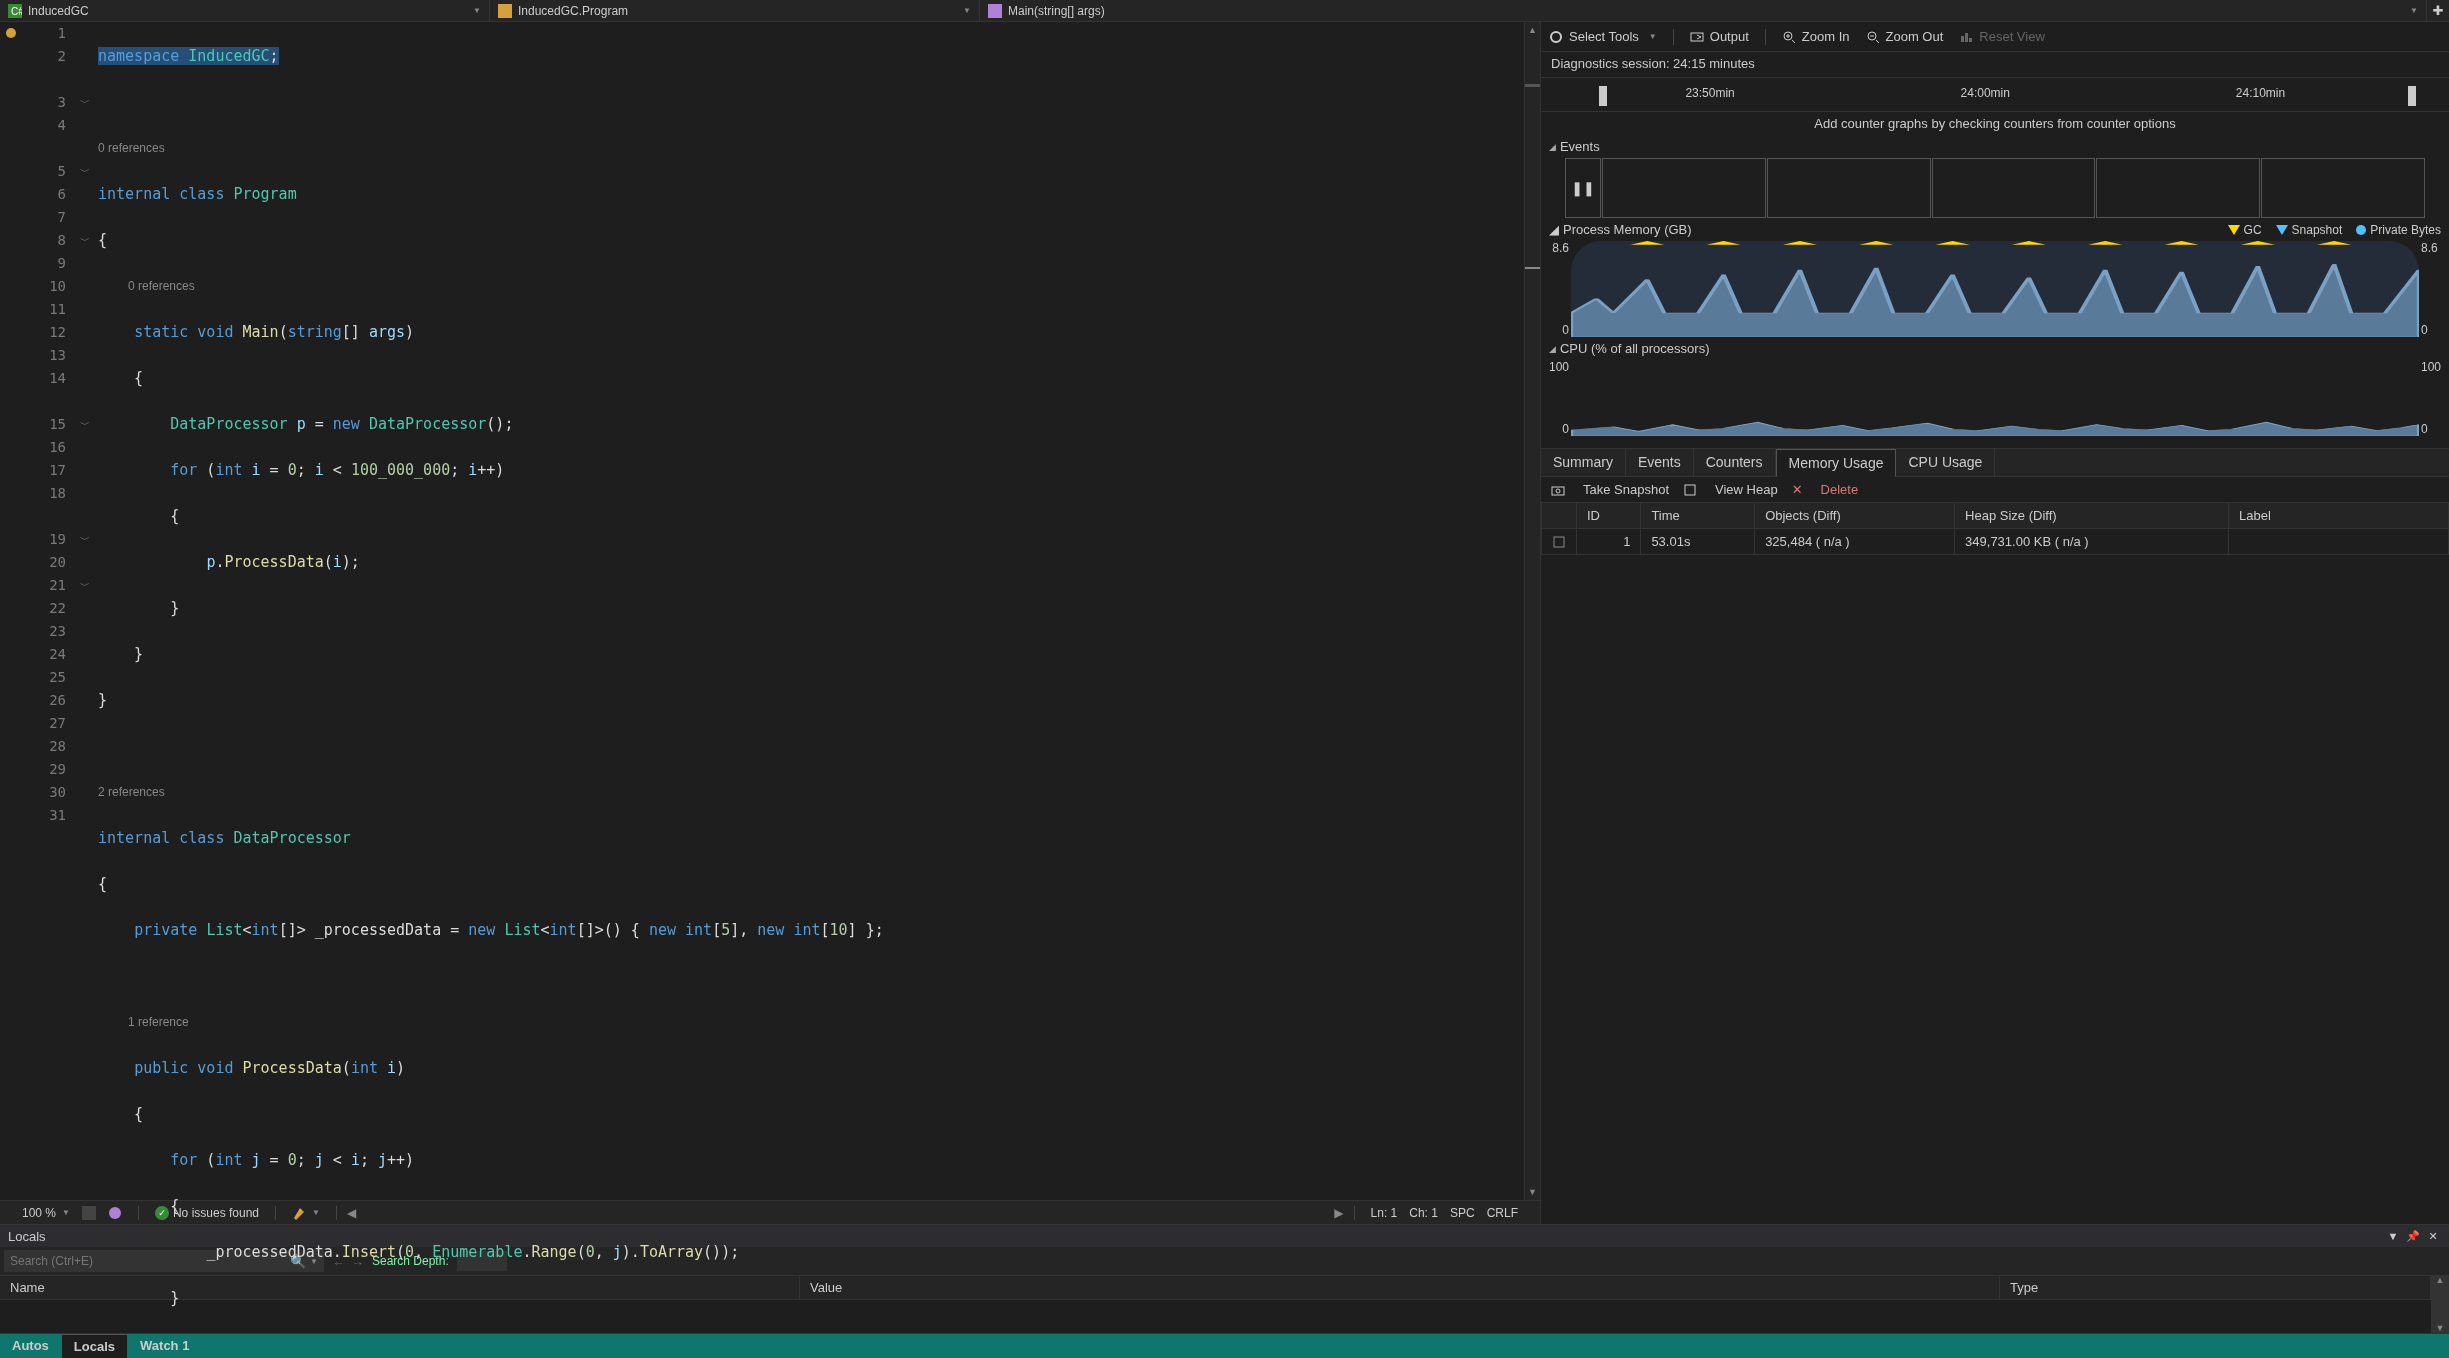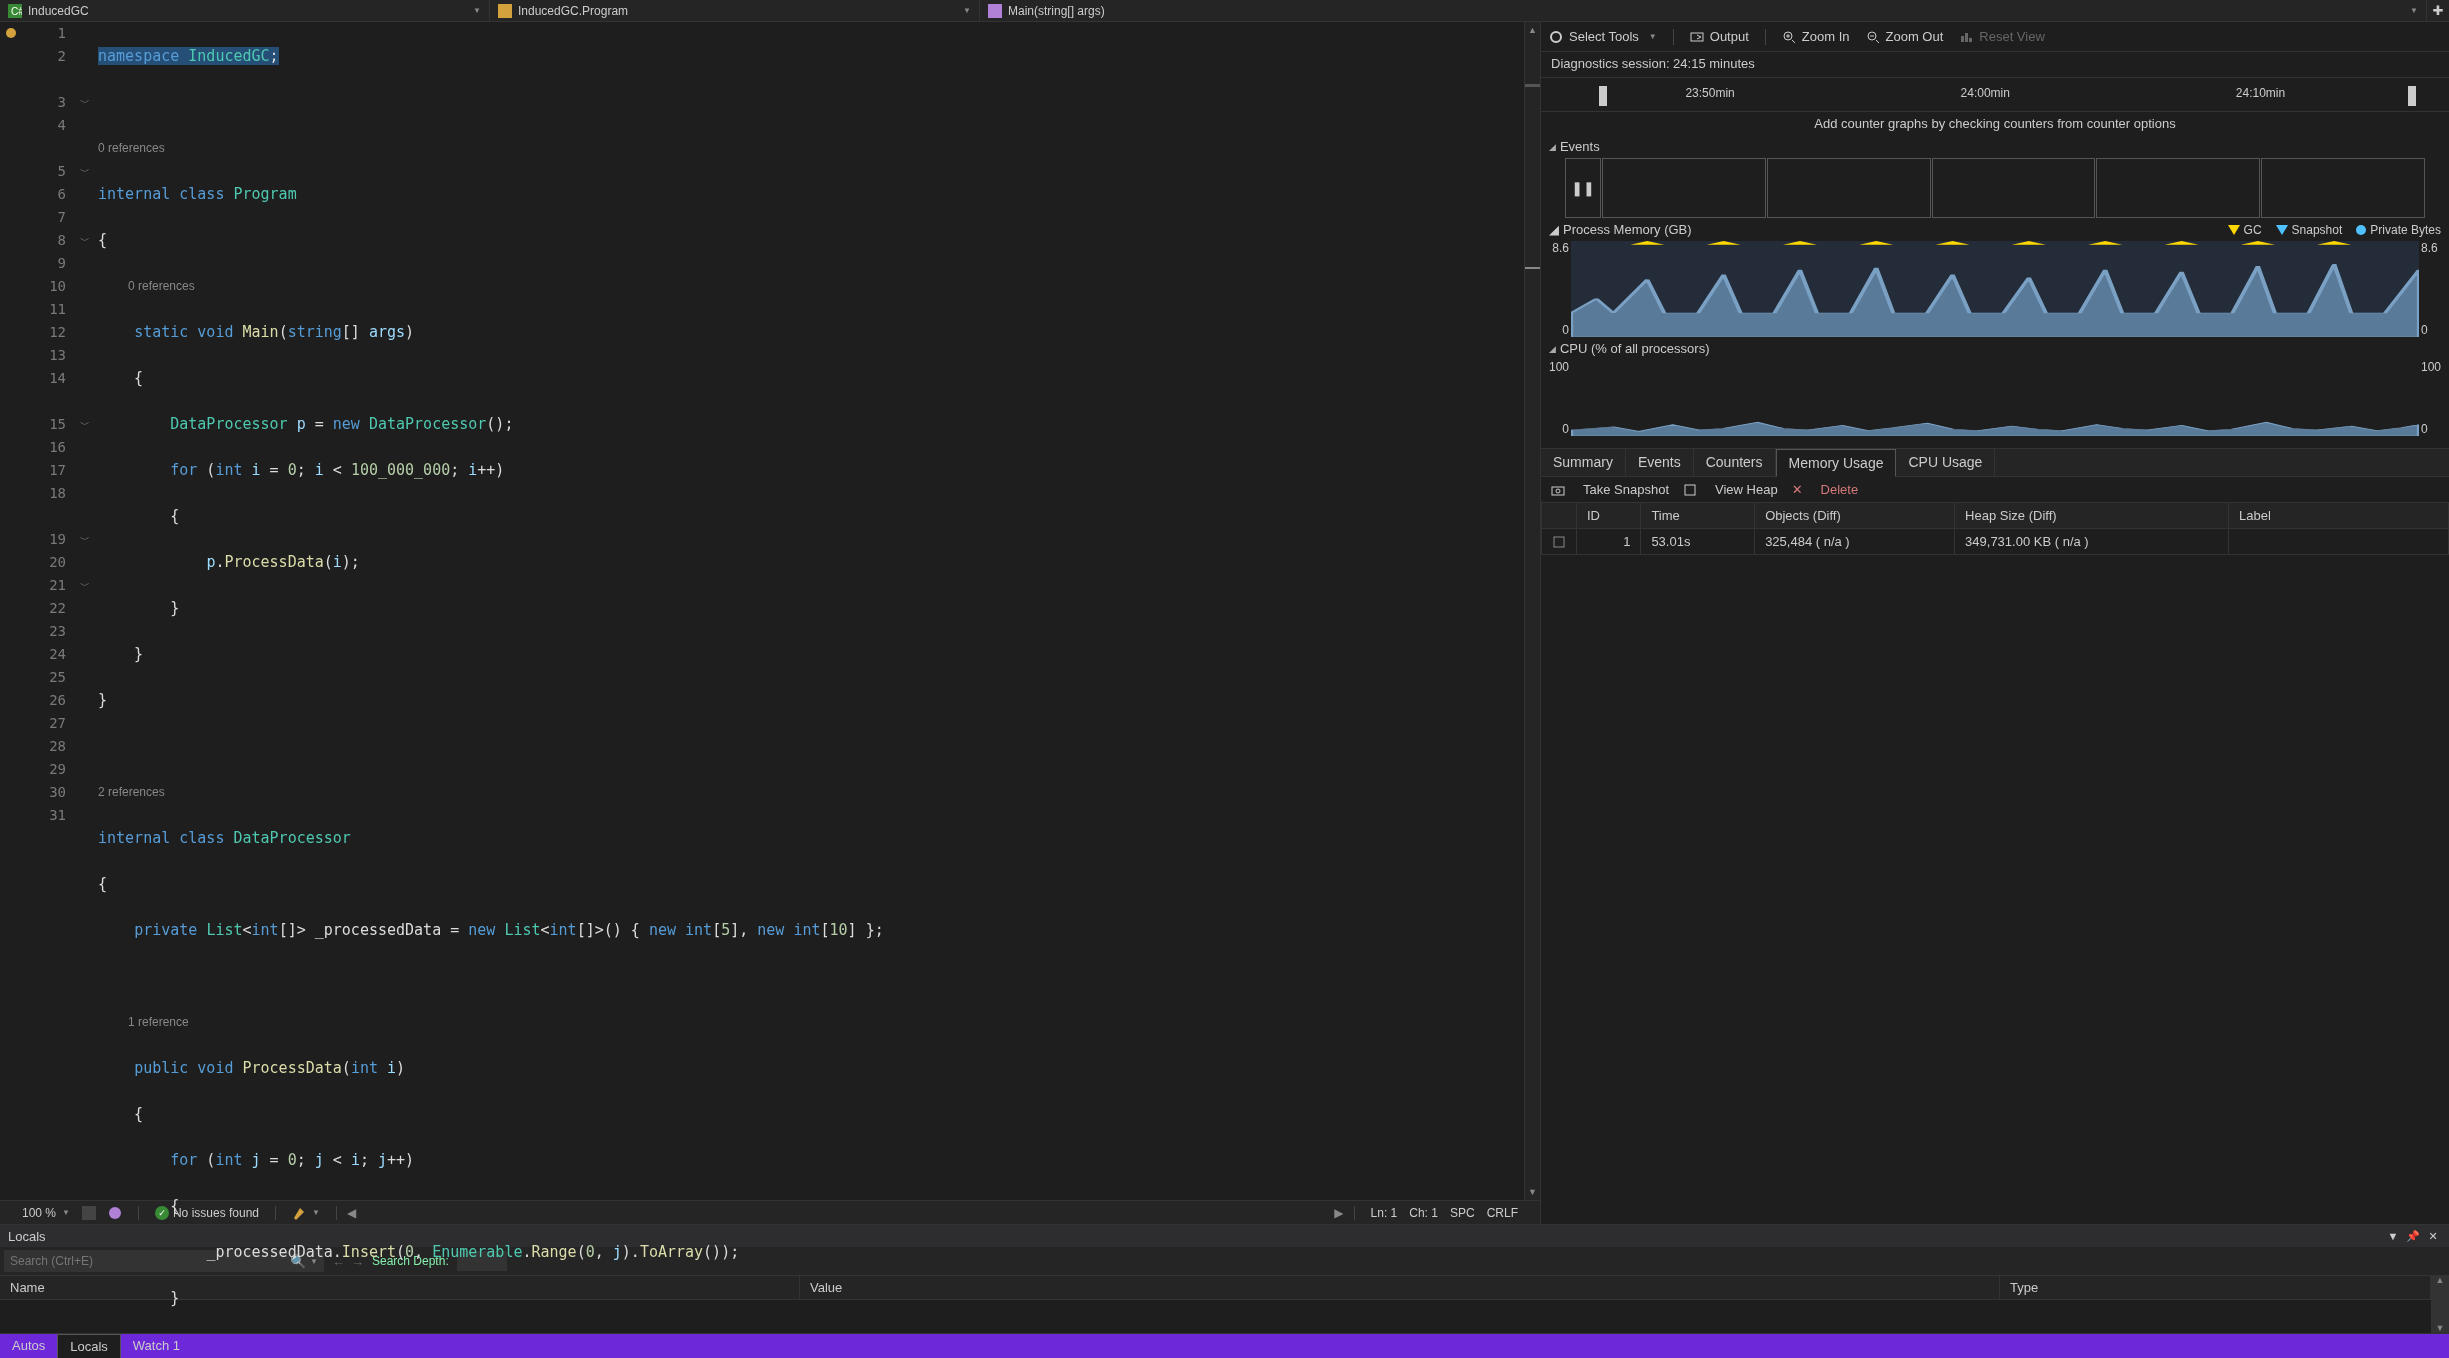--- a/index.html
+++ b/index.html
@@ -65,21 +65,21 @@
 .events-graph { height: 60px; display:flex; gap:1px; }
 .events-graph .seg { flex:1; border:1px solid #555; display:flex; align-items:center; justify-content:center;}
 .events-graph .pause { color:#ccc; font-size:14px;}
 .mem-header { display:flex; align-items:center; justify-content:space-between; padding:4px 8px; background:#1e1e1e; font-size:13px;}
 .legend { display:flex; gap:14px; font-size:12px;}
 .legend-item { display:flex; align-items:center; gap:4px;}
 .legend-marker { width:10px; height:10px;}
 .legend-marker.tri-down { width:0; height:0; border-left:6px solid transparent; border-right:6px solid transparent; border-top:10px solid #ffd700;}
 .legend-marker.tri-down2 { width:0; height:0; border-left:6px solid transparent; border-right:6px solid transparent; border-top:10px solid #4fc1ff;}
 .legend-marker.circle { width:10px; height:10px; border-radius:50%; background:#4fc1ff;}
-.graph-box { position:relative; height:96px; background:#232c38; margin: 0 6px; }
+.graph-box { position:relative; height:96px; background:#232c38; margin: 0 6px; border-radius: 30px; }
 .graph-labels { position:absolute; left:-26px; top:0; bottom:0; display:flex; flex-direction:column; justify-content:space-between; font-size:12px; color:#ccc; text-align:right; width:24px;}
 .graph-labels.right-lbl { left:auto; right:-26px; text-align:left;}
 .area-svg { width:100%; height:100%; display:block;}
 .cpu-box { position:relative; height:76px; background:#1e1e1e; margin: 0 6px;}
 .tabs { display:flex; background:#252526; border-top:1px solid #333; border-bottom:1px solid #333;}
 .tab { padding: 5px 12px; font-size:14px; color:#ccc; border-right:1px solid #333;}
 .tab.active { background:#1e1e1e; border:1px solid #555; border-bottom:1px solid #1e1e1e; margin-bottom:-1px;}
 .mem-toolbar { display:flex; align-items:center; gap:14px; padding:5px 10px; background:#1e1e1e; font-size:13px;}
 .mem-toolbar .btn { display:flex; align-items:center; gap:18px;}
 .mem-toolbar .btn.del { color:#d47a7a;}
@@ -100,21 +100,21 @@
 .depth-label { color:#86efac; font-size:12px;}
 .depth-dd { width:50px; height:20px; background:#333; }
 .locals-header { display:flex; background:#252526; border-top:1px solid #333; border-bottom:1px solid #333;}
 .locals-header .col { padding:4px 10px; font-size:13px; color:#ccc; border-right:1px solid #333;}
 .locals-header .col.name { width:800px;}
 .locals-header .col.value { width:1200px;}
 .locals-header .col.type { flex:1;}
 .locals-scroll { width:18px; background:#333; display:flex; flex-direction:column; justify-content:space-between; align-items:center; font-size:9px; color:#888;}
 .locals-body { flex:1; display:flex;}
 .locals-content { flex:1; background:#1e1e1e;}
-.bottom-tabs { display:flex; background:#6d28d9; border-top:1px solid #333;}
+.bottom-tabs { display:flex; background:#0f766e; border-top:1px solid #333;font-weight:bold;}
 .bottom-tab { padding:4px 12px; font-size:13px; color:#ccc;}
 .bottom-tab.active { background:#1e1e1e; border:1px solid #555; border-bottom:none;}
 
 .dd-arrow { font-size:8px; color:#888; margin-left:4px;}
 svg { display:block;}
 </style>
 </head>
 <body>
 
 <div class="root">

